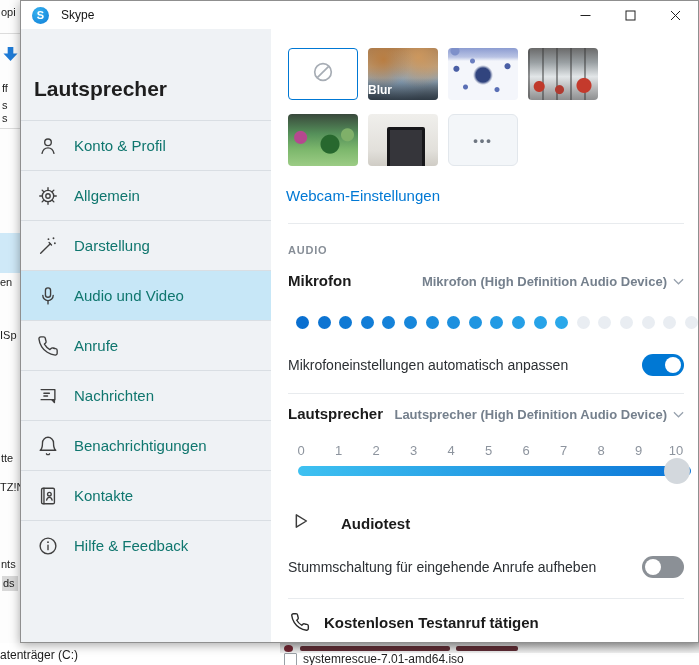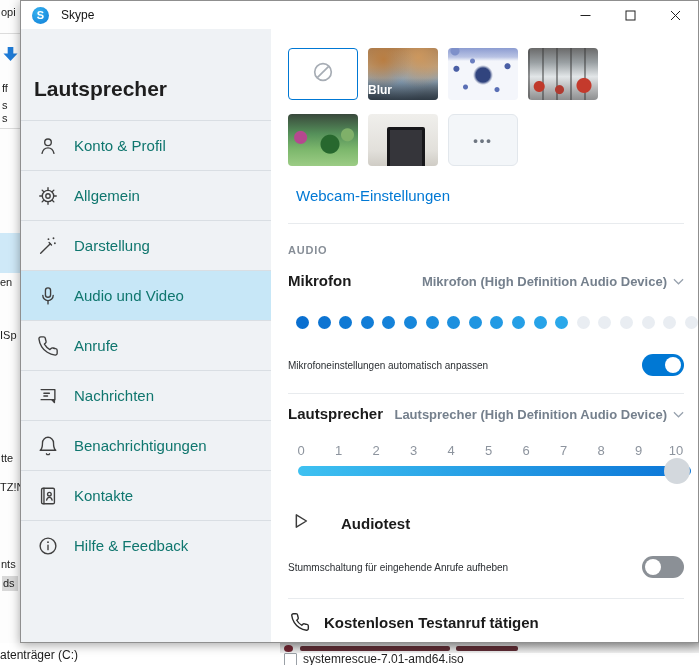--- a/index.html
+++ b/index.html
@@ -77,33 +77,33 @@
     radial-gradient(circle at 18% 45%, #b5488f 6px, transparent 7px),
     radial-gradient(circle at 60% 58%, #27682e 9px, transparent 10px),
     radial-gradient(circle at 85% 40%, #7fb069 6px, transparent 7px),
     linear-gradient(180deg,#39493c 0%,#55905a 38%,#7cb76c 68%,#9ccc85 100%);}
   .thumb.mirror{background:linear-gradient(180deg,#f0efec 0%,#e2e0db 70%,#cfccc5 100%);}
   .thumb.mirror::after{content:"";position:absolute;left:19px;top:13px;width:32px;height:44px;
     background:#35353a;border:3px solid #17171a;border-radius:2px;}
   .thumb.more{background:#f3f6f9;border:1px solid #e2e7ec;border-radius:6px;
     display:flex;align-items:center;justify-content:center;color:#6e7681;
     font-size:13px;font-weight:700;letter-spacing:2px;}
-  .webcam-link{position:absolute;left:25px;top:158px;font-size:15px;color:#0078d4;cursor:pointer;}
+  .webcam-link{position:absolute;left:15px;top:158px;font-size:15px;color:#0078d4;cursor:pointer;}
   .divider{position:absolute;left:17px;right:14px;height:1px;background:#e8ebee;}
   .d1{top:194px;} .d2{top:364px;} .d3{top:569px;}
   .audio-label{position:absolute;left:17px;top:215px;font-size:11px;font-weight:600;letter-spacing:.8px;color:#878e97;}
   .dev-row{position:absolute;left:17px;right:14px;display:flex;justify-content:space-between;align-items:baseline;}
   .mic-row{top:243px;} .spk-row{top:376px;}
   .dev-label{font-size:15px;font-weight:700;color:#1b1b1b;}
   .dev-value{font-size:13px;font-weight:600;color:#75808d;display:flex;align-items:center;gap:6px;cursor:pointer;}
   .dots{position:absolute;left:25px;top:287px;display:flex;gap:8.6px;}
   .dot{width:13px;height:13px;border-radius:50%;}
   .toggle-row{position:absolute;left:17px;right:14px;display:flex;justify-content:space-between;align-items:center;}
   .tr1{top:325px;} .tr2{top:527px;}
-  .toggle-text{font-size:10px;color:#2b2f33;}
+  .toggle-text{font-size:14px;color:#2b2f33;}
   .toggle{width:42px;height:22px;border-radius:11px;position:relative;flex:0 0 42px;cursor:pointer;}
   .toggle.on{background:#0078d4;}
   .toggle.off{background:#8b9096;}
   .toggle .knob{position:absolute;top:3px;width:16px;height:16px;border-radius:50%;background:#fff;}
   .toggle.on .knob{right:3px;} .toggle.off .knob{left:3px;}
   .scale{position:absolute;left:20px;top:414px;width:395px;display:flex;justify-content:space-between;}
   .scale span{width:20px;text-align:center;font-size:13px;color:#8d949e;}
   .slider-track{position:absolute;left:27px;top:437px;width:393px;height:10px;border-radius:5px;
     background:linear-gradient(90deg,#3ec1f1,#0b75d7);cursor:pointer;}
   .slider-thumb{position:absolute;left:393px;top:429px;width:26px;height:26px;border-radius:50%;background:#d3d8dd;cursor:grab;}

